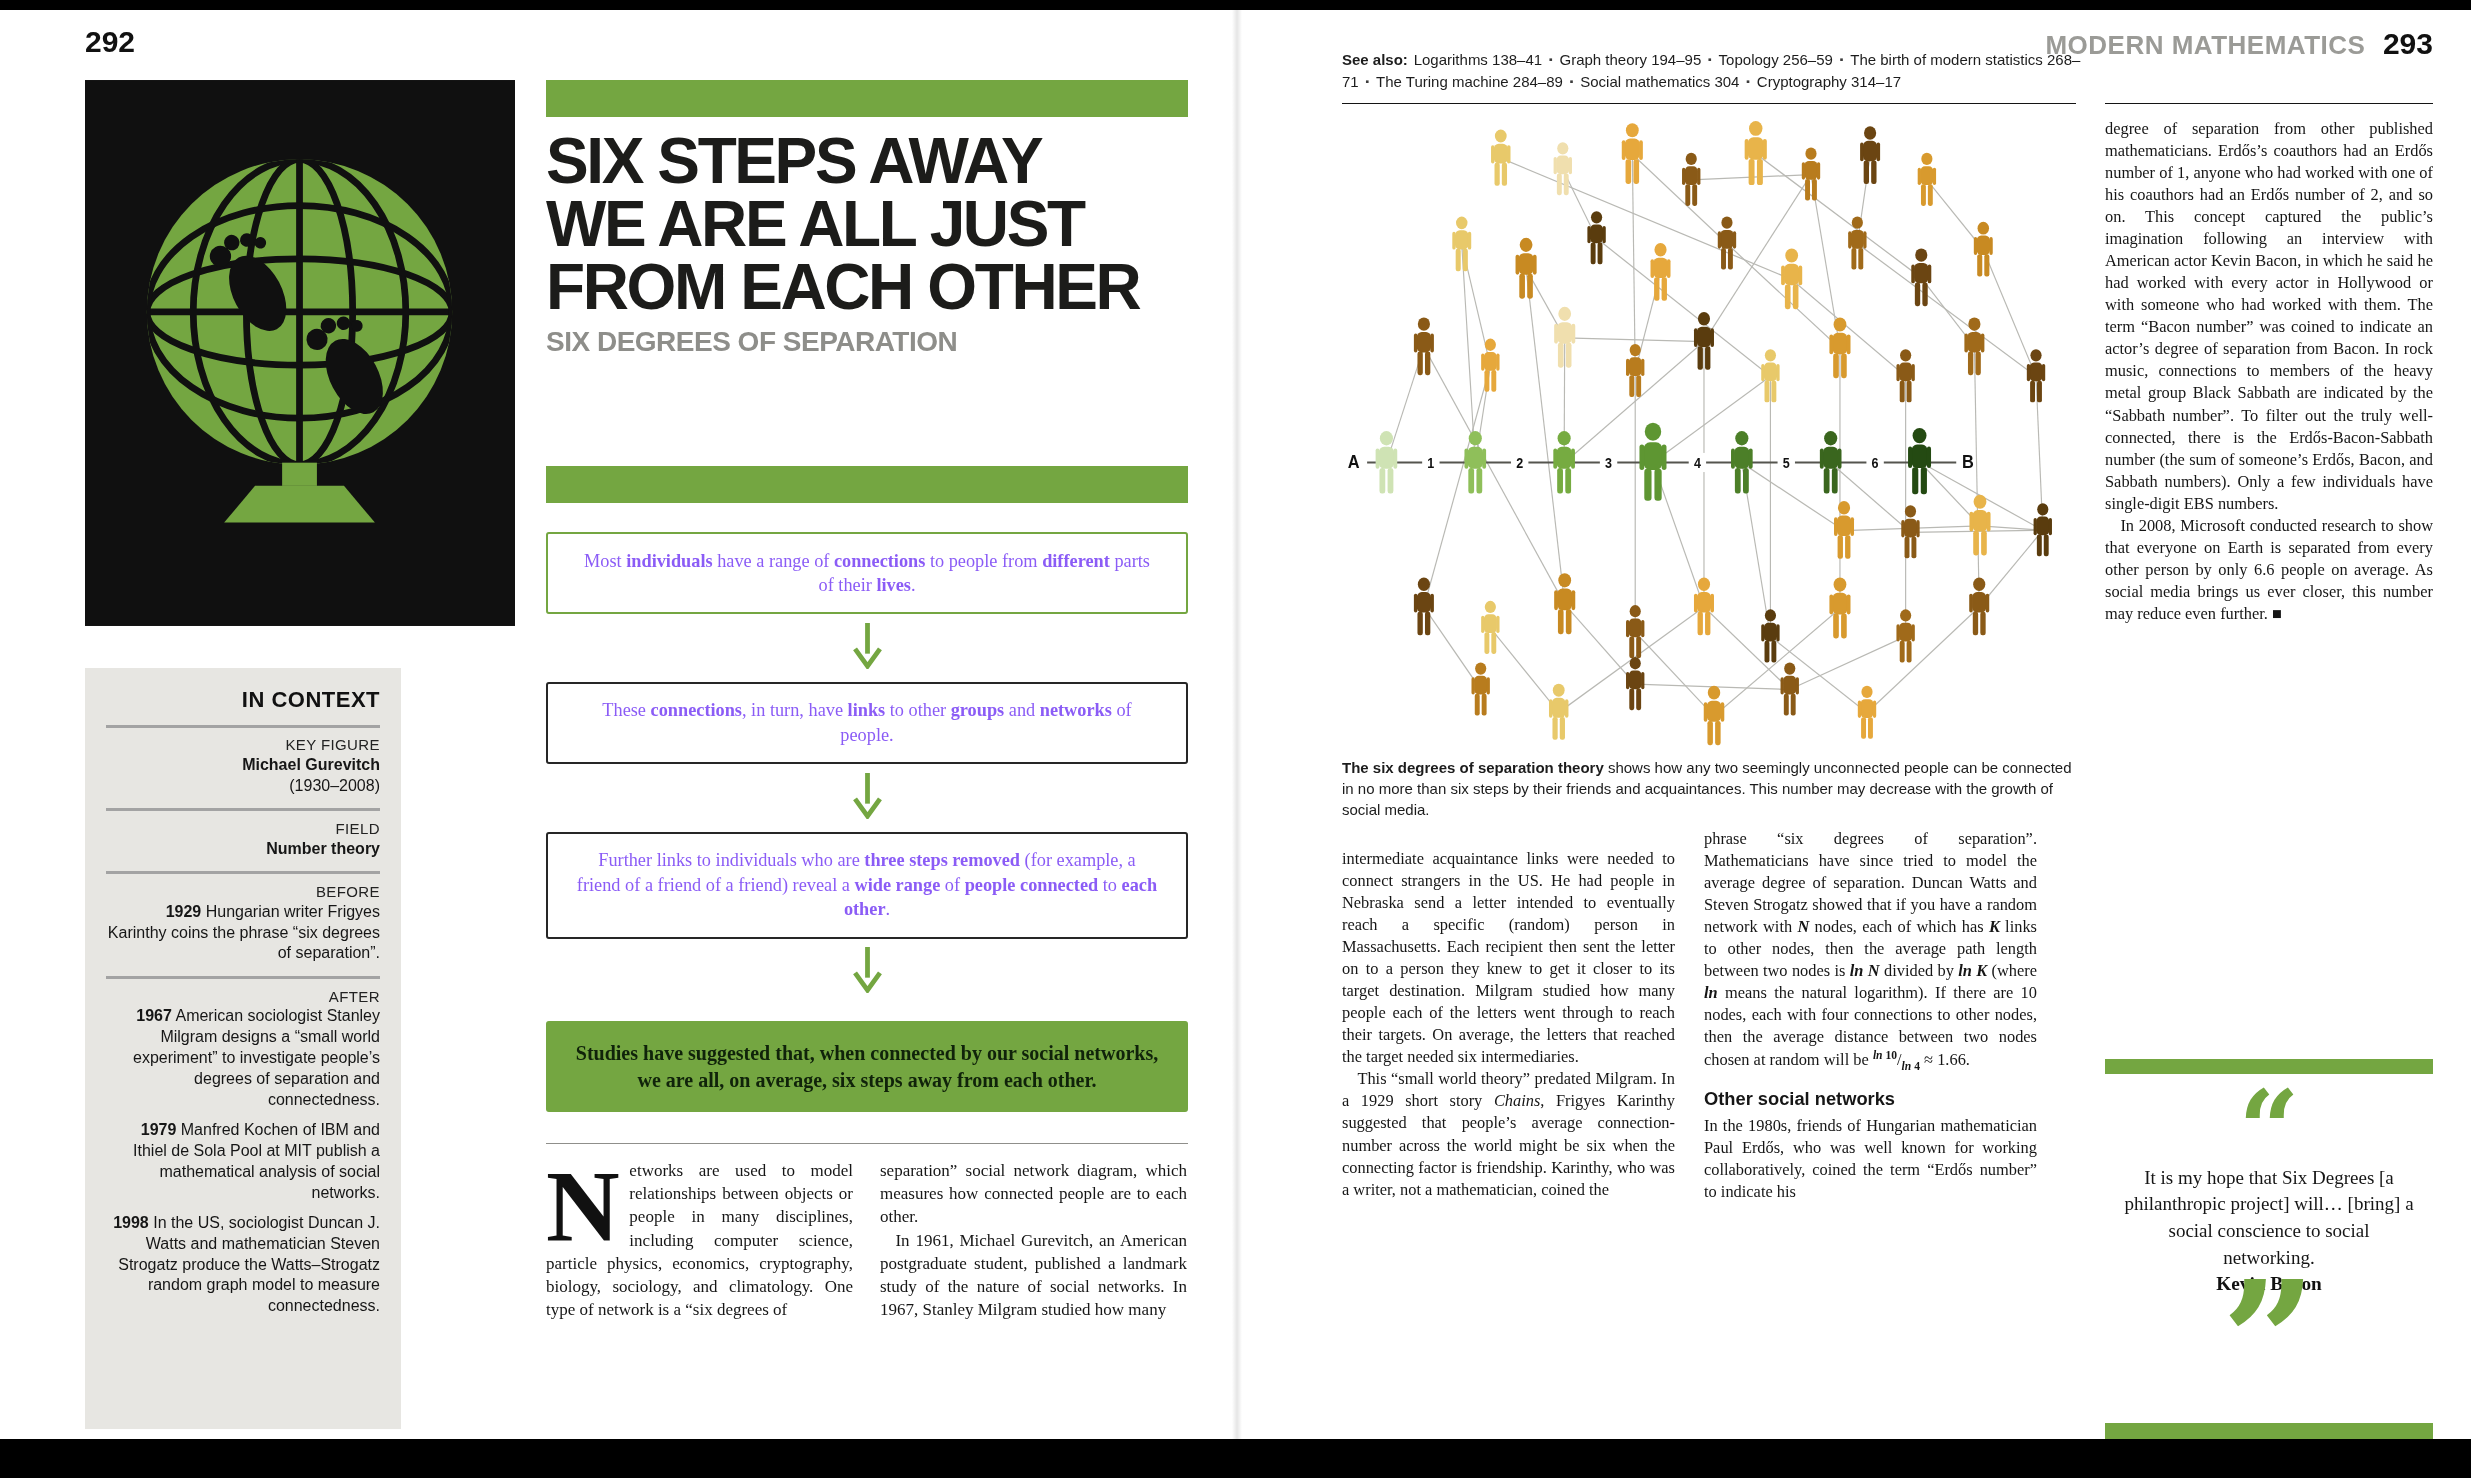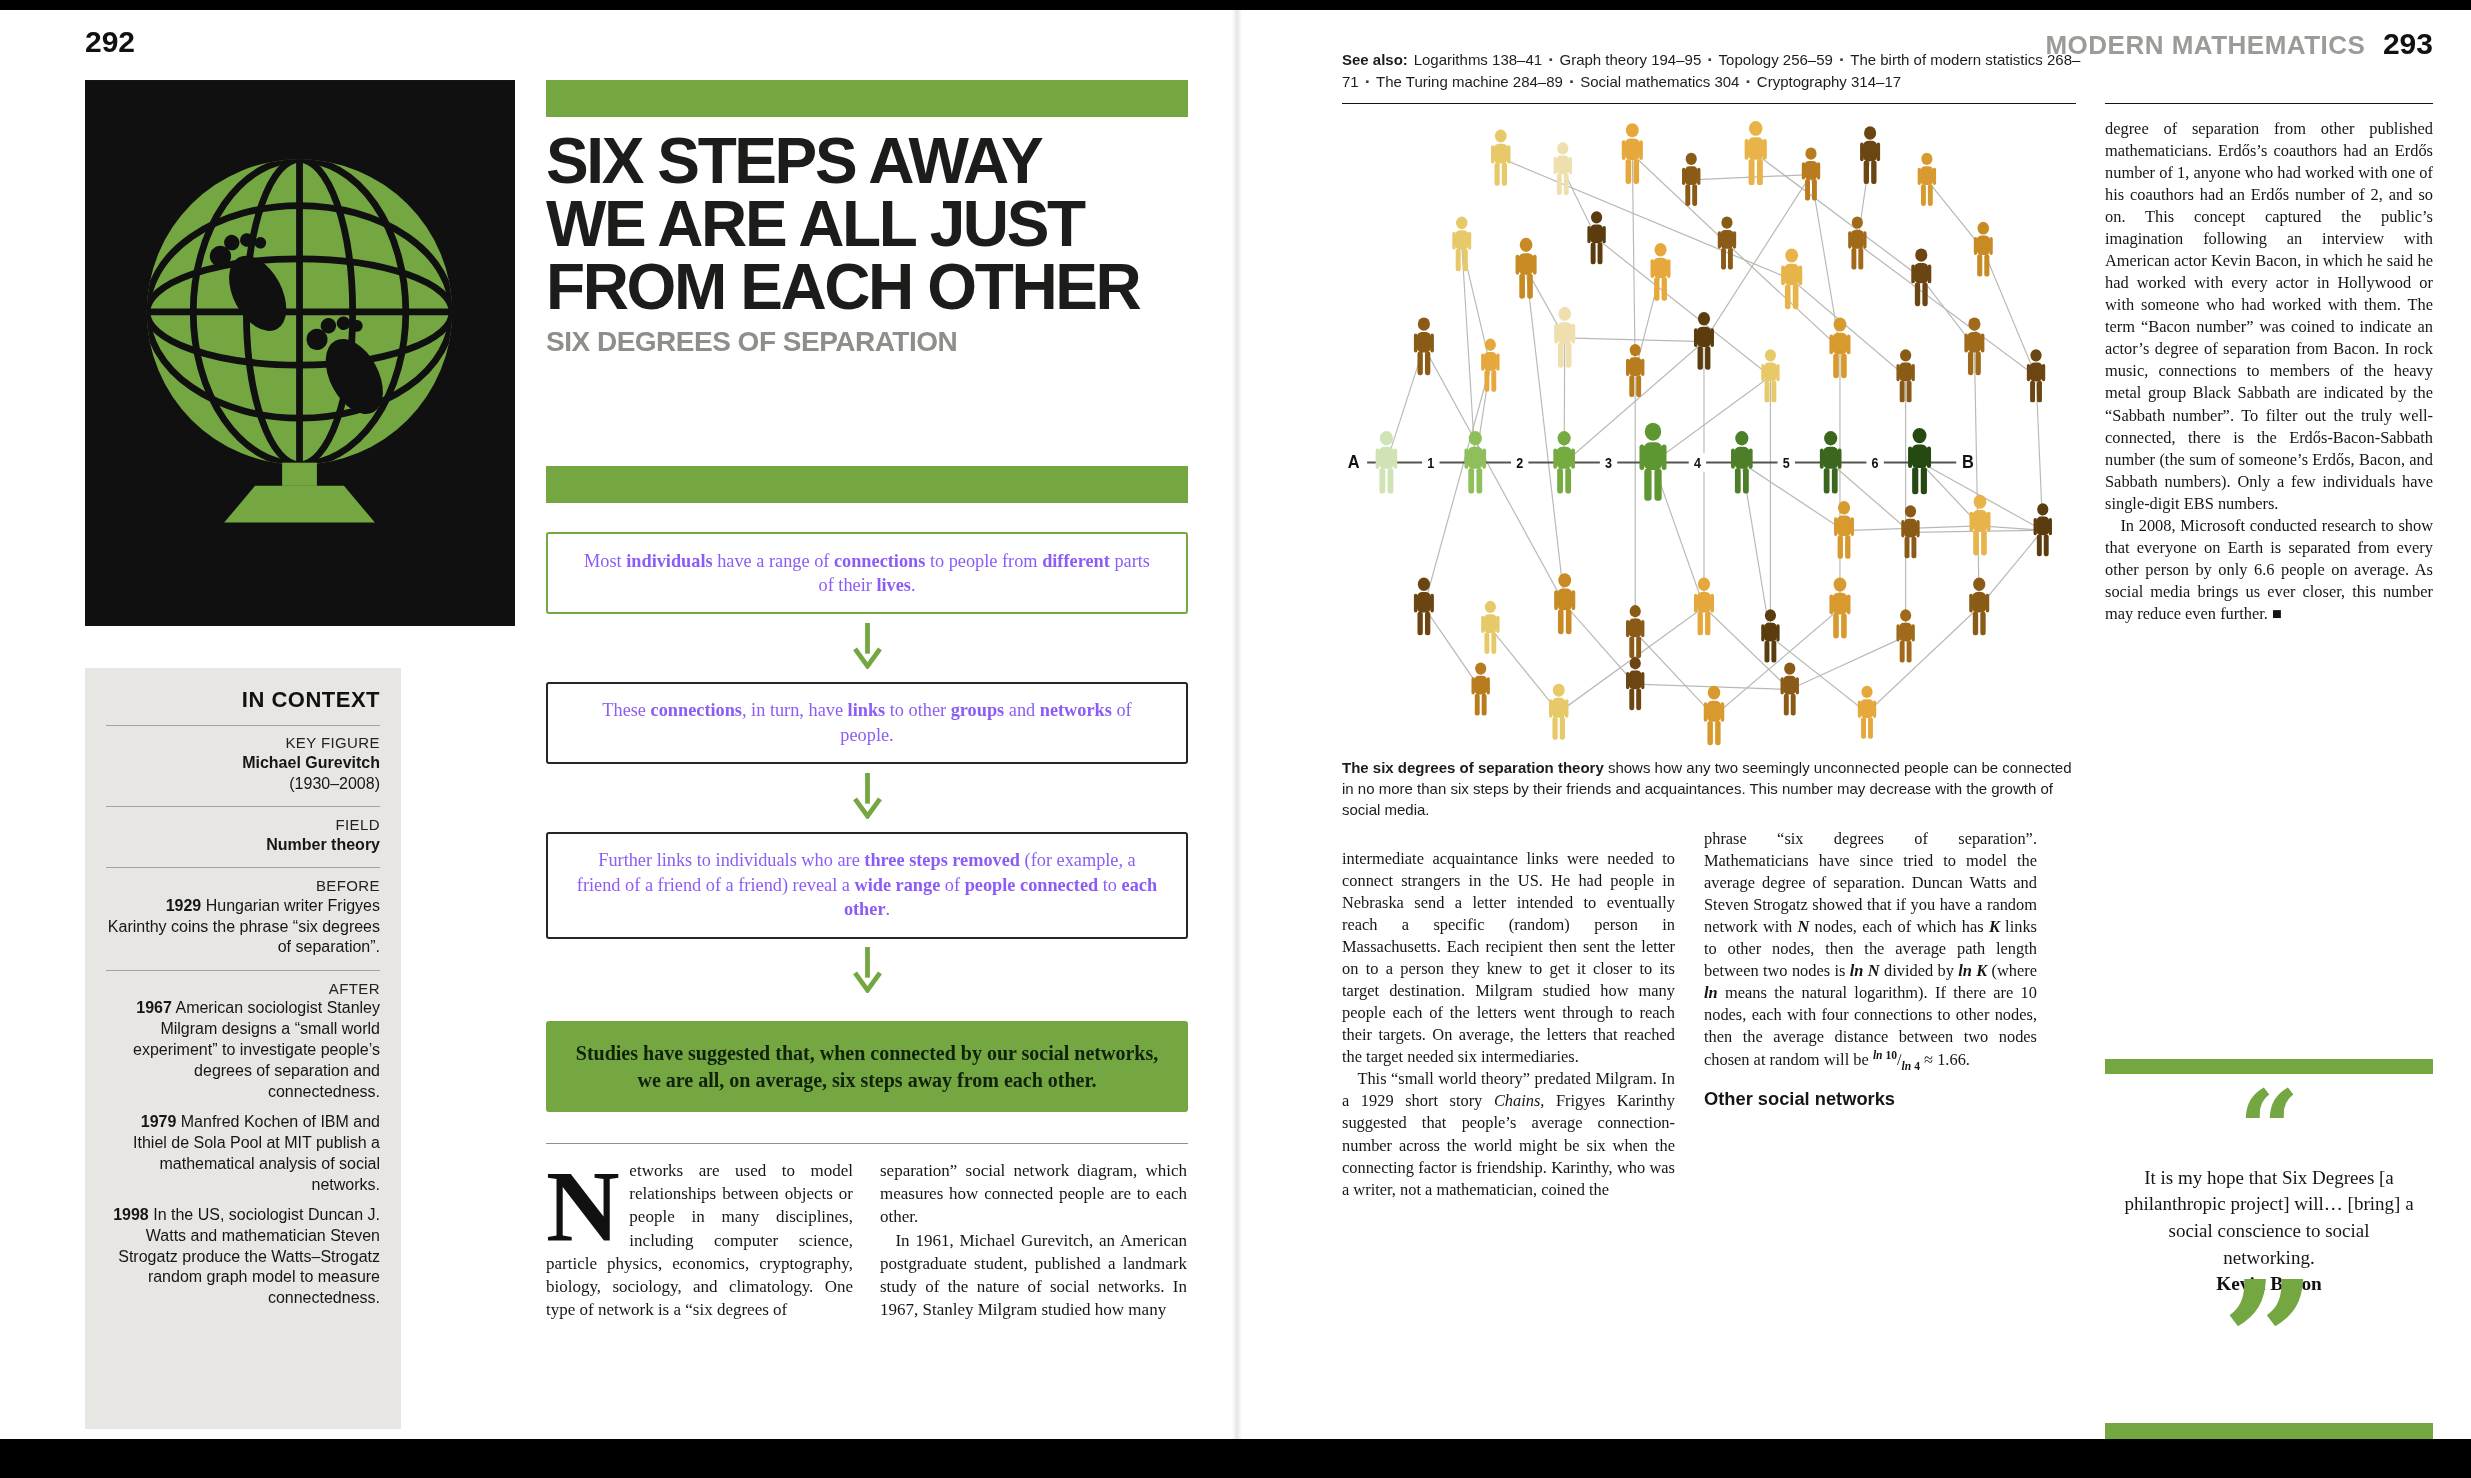--- a/index.html
+++ b/index.html
@@ -13,21 +13,21 @@
           background:linear-gradient(90deg,rgba(0,0,0,0),rgba(0,0,0,.10),rgba(0,0,0,0));}
 
   
   .page-left{position:absolute;left:0;top:9.7px;width:1236px;height:1430px;}
   .pagenum-left{position:absolute;left:85px;top:15.4px;font:bold 30px "Liberation Sans",sans-serif;color:#111;}
   .globe-box{position:absolute;left:85px;top:70px;width:430px;height:546px;}
   .context-box{position:absolute;left:85px;top:658px;width:316px;height:761px;background:#e7e6e2;
                padding:19.3px 21px;font-family:"Liberation Sans",sans-serif;text-align:right;}
   .ctx-heading{font:bold 22px "Liberation Sans",sans-serif;margin:0 0 3.9px;letter-spacing:0.5px;color:#111;}
   .ctx-section{margin-top:9.7px;}
-  .ctx-section.labeled{border-top:1px solid #a3a3a3;padding-top:8.7px;margin-top:11.6px;}
+  .ctx-section.labeled{border-top:3px solid #a3a3a3;padding-top:8.7px;margin-top:11.6px;}
   .ctx-label{font-size:15px;color:#222;letter-spacing:0.4px;margin-bottom:1.9px;}
   .ctx-text{font-size:16px;line-height:1.3;color:#161616;}
   .main-col{position:absolute;left:546px;top:70px;width:642px;}
   .green-bar{height:37px;background:var(--green);}
   .title{font:bold 64px/0.98 "Liberation Sans",sans-serif;letter-spacing:-2.4px;margin:13.5px 0 0;color:#1c1c1a;}
   .title-line{display:block;}
   .subtitle{font:bold 28px "Liberation Sans",sans-serif;color:#8e8e8a;letter-spacing:-0.5px;margin-top:7.7px;}
   .green-bar.second{margin-top:108px;}
   .flowchart{margin-top:29px;}
   .fc-box{border:2.9px solid #262626;border-radius:2.9px;padding:14.5px 27px;text-align:center;
@@ -348,20 +348,21 @@
 
     <div class="caption"><b>The six degrees of separation theory</b> shows how any two seemingly unconnected people can be connected in no more than six steps by their friends and acquaintances. This number may decrease with the growth of social media.</div>
 
     <div class="rcol rcol1">
         <p>intermediate acquaintance links were needed to connect strangers in the US. He had people in Nebraska send a letter intended to eventually reach a specific (random) person in Massachusetts. Each recipient then sent the letter on to a person they knew to get it closer to its target destination. Milgram studied how many people each of the letters went through to reach their targets. On average, the letters that reached the target needed six intermediaries.</p>
         <p class="indent">This “small world theory” predated Milgram. In a 1929 short story <i>Chains</i>, Frigyes Karinthy suggested that people’s average connection-number across the world might be six when the connecting factor is friendship. Karinthy, who was a writer, not a mathematician, coined the</p>
       </div>
     <div class="rcol rcol2">
         <p>phrase “six degrees of separation”. Mathematicians have since tried to model the average degree of separation. Duncan Watts and Steven Strogatz showed that if you have a random network with <b><i>N</i></b> nodes, each of which has <b><i>K</i></b> links to other nodes, then the average path length between two nodes is <b><i>ln N</i></b> divided by <b><i>ln K</i></b> (where <b><i>ln</i></b> means the natural logarithm). If there are 10 nodes, each with four connections to other nodes, then the average distance between two nodes chosen at random will be <sup style="font-size:11.6px"><b><i>ln</i> 10</b></sup>/<sub style="font-size:11.6px"><b><i>ln</i> 4</b></sub> ≈ 1.66.</p>
         <p class="subhead">Other social networks</p>
+        <p>In the 1980s, friends of Hungarian mathematician Paul Erdős, who was well known for working collaboratively, coined the term “Erdős number” to indicate his</p>
       </div>
     <div class="rcol rcol3">
         <p>degree of separation from other published mathematicians. Erdős’s coauthors had an Erdős number of 1, anyone who had worked with one of his coauthors had an Erdős number of 2, and so on. This concept captured the public’s imagination following an interview with American actor Kevin Bacon, in which he said he had worked with every actor in Hollywood or with someone who had worked with them. The term “Bacon number” was coined to indicate an actor’s degree of separation from Bacon. In rock music, connections to members of the heavy metal group Black Sabbath are indicated by the “Sabbath number”. To filter out the truly well-connected, there is the Erdős-Bacon-Sabbath number (the sum of someone’s Erdős, Bacon, and Sabbath numbers). Only a few individuals have single-digit EBS numbers.</p>
         <p class="indent">In 2008, Microsoft conducted research to show that everyone on Earth is separated from every other person by only 6.6 people on average. As social media brings us ever closer, this number may reduce even further. ■</p>
       </div>
 
     <div class="quote-box">
       <div class="green-bar thin"></div>
       <div class="q-open">“</div>
       <div class="q-text">It is my hope that Six Degrees [a philanthropic project] will… [bring] a social conscience to social networking.</div>

